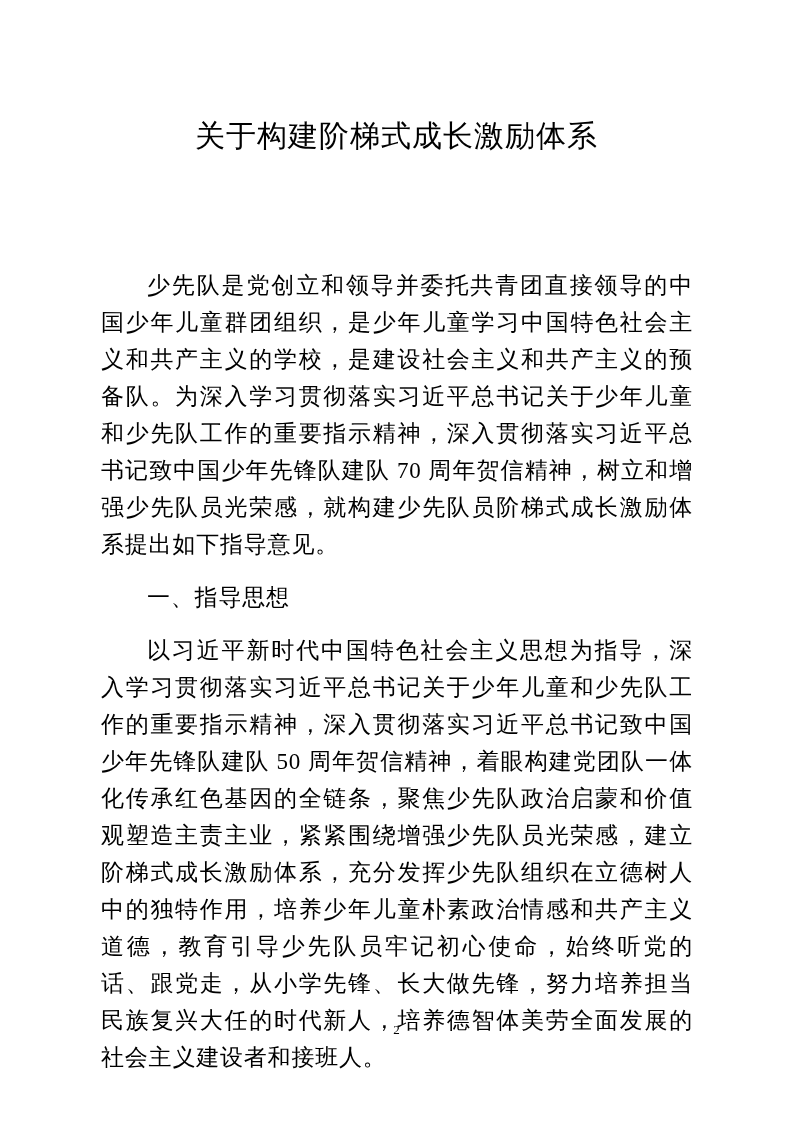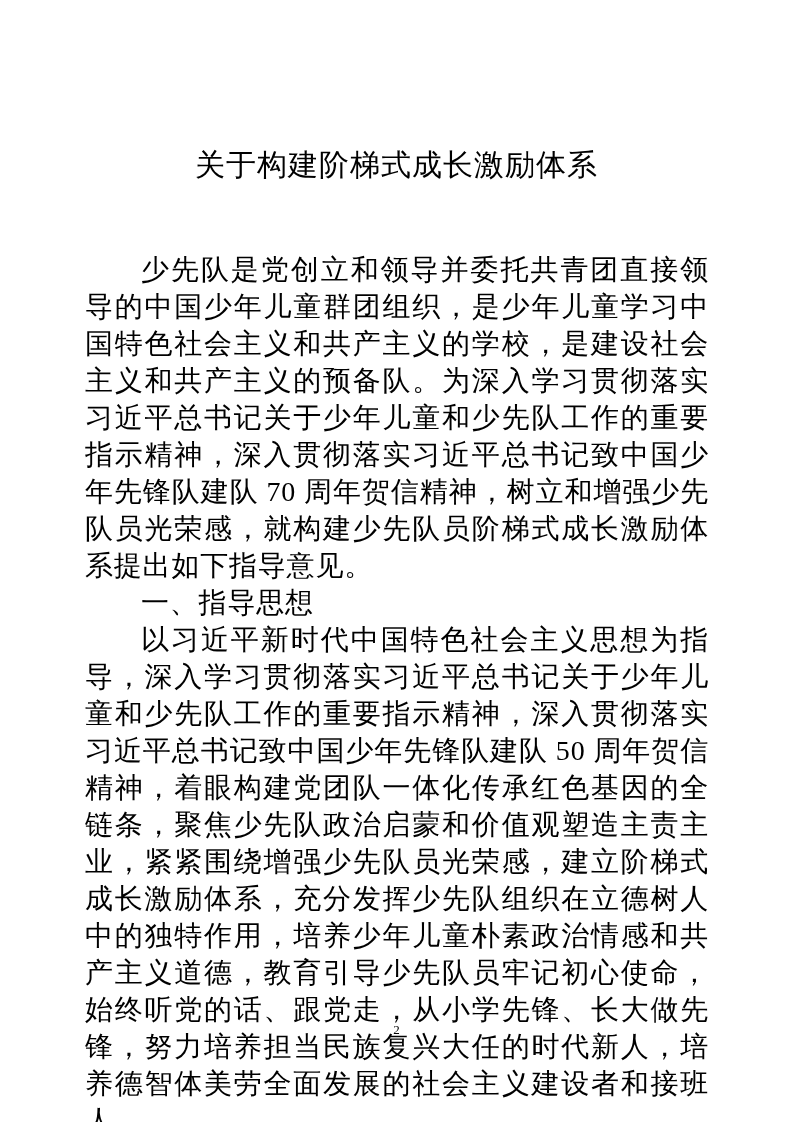--- a/index.html
+++ b/index.html
@@ -11,43 +11,43 @@
     position: relative;
     width: 793px;
     height: 1122px;
     background: #ffffff;
     color: #000000;
     font-family: "Liberation Serif", "DejaVu Serif", serif;
     overflow: hidden;
   }
   .doc-title {
     position: absolute;
-    top: 142px;
+    top: 113px;
     left: 85px;
     right: 85px;
     margin: 0;
     text-align: center;
     font-size: 30px;
     line-height: 45px;
     font-weight: normal;
     letter-spacing: 1px;
   }
   .doc-title .title-line {
     display: block;
     white-space: nowrap;
   }
   .body-text {
     position: absolute;
     top: 251px;
     left: 85px;
     right: 84px;
   }
   .para {
-    margin: 0;
-    font-size: 28px;
+    margin: 16px;
+    font-size: 23px;
     line-height: 37px;
     letter-spacing: 0.8px;
     text-align: justify;
     text-justify: inter-ideograph;
     text-indent: 2em;
     word-break: break-all;
   }
   .para.heading {
     text-align: left;
   }

